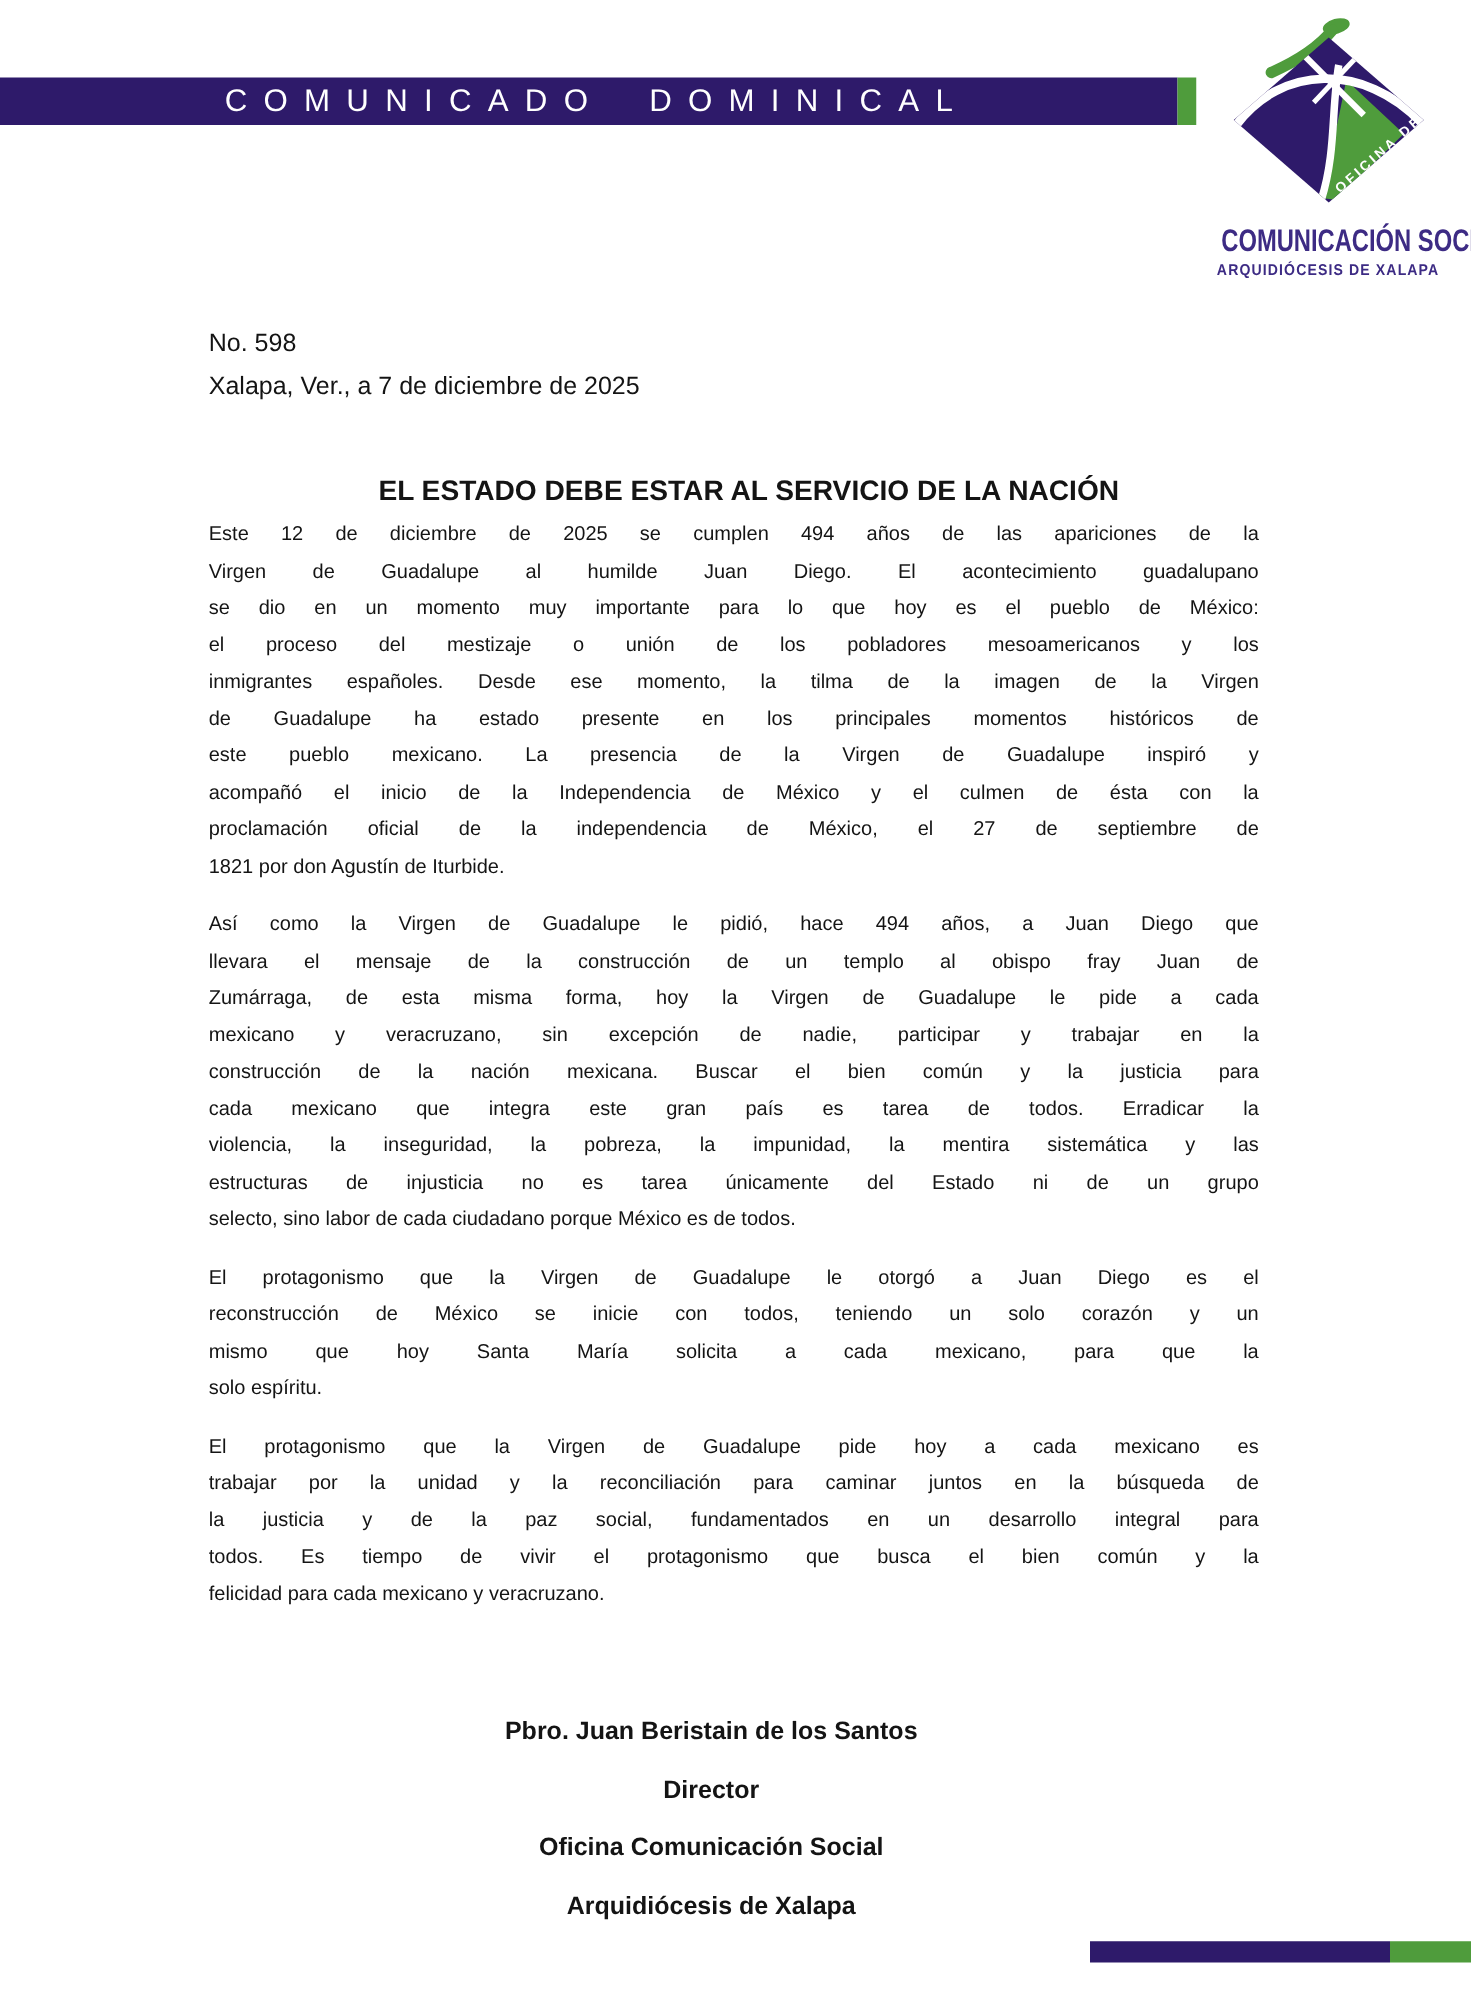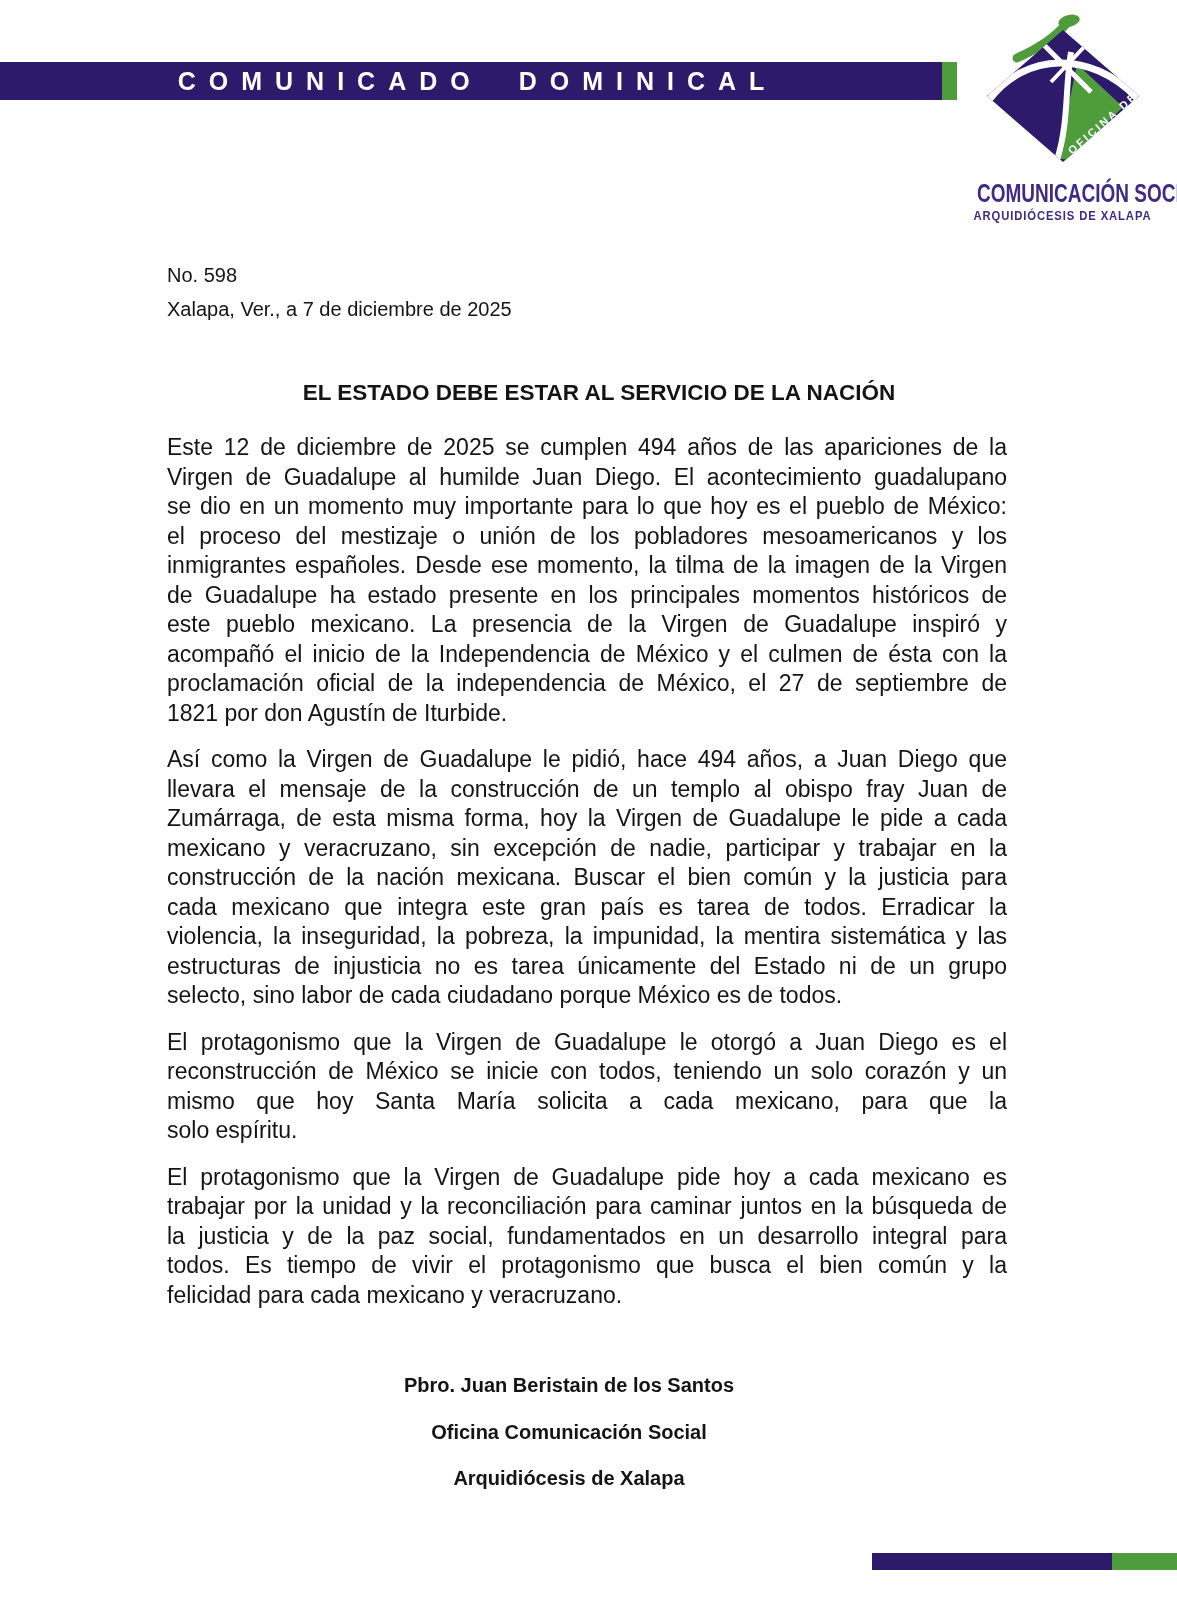--- a/index.html
+++ b/index.html
@@ -4,21 +4,21 @@
 <style>
   html,body{margin:0;padding:0;background:#ffffff;}
   .page{position:relative;width:1177px;height:1600px;background:#fff;overflow:hidden;
         font-family:"Liberation Sans",sans-serif;color:var(--text-black,#111);}
   .page *{box-sizing:border-box;}
 
   
   .banner{position:absolute;left:0;top:62px;width:942px;height:38px;
           background:var(--banner-purple,#2e1a6a);
           display:flex;align-items:center;justify-content:center;}
-  .banner-text{color:#fff;font-size:25px;font-weight:700;letter-spacing:13px;
+  .banner-text{color:#fff;font-size:25px;font-weight:400;letter-spacing:13px;
                word-spacing:16px;padding-left:13px;white-space:nowrap;}
   .banner-accent{position:absolute;left:942px;top:62px;width:15px;height:38px;
                  background:var(--accent-green,#4f9c3c);}
 
   
   .logo{position:absolute;left:950px;top:12px;width:225px;text-align:center;}
   .logo-svg{display:block;margin:0 auto;width:180px;height:152px;}
   .logo-title{margin-top:16px;color:var(--brand-purple,#3d2b84);font-weight:bold;
               font-size:25px;line-height:26px;white-space:nowrap;
               transform:scaleX(0.76);transform-origin:center;}
@@ -29,21 +29,21 @@
   
   .meta{position:absolute;left:167px;top:258px;width:840px;
         font-size:20px;line-height:34px;}
 
   
   .title{position:absolute;left:167px;top:368px;width:840px;margin:12px;
          text-align:center;font-size:22.5px;font-weight:bold;}
 
   
   .bodycol{position:absolute;left:167px;top:413px;width:840px;
-           font-size:23px;line-height:29.5px;margin-top:20px;}
+           font-size:16px;line-height:29.5px;}
   .para{margin:0 0 17px 0;}
   .line{min-height:29.5px;}
   .line.just{text-align:justify;text-align-last:justify;}
 
   
   .signature{position:absolute;left:149px;top:1362px;width:840px;text-align:center;
              font-weight:bold;font-size:20px;line-height:46.5px;}
 
   
   .footer{position:absolute;left:100px;top:1616px;height:30px;display:flex;
@@ -133,20 +133,21 @@
         <div class="line just">El protagonismo que la Virgen de Guadalupe pide hoy a cada mexicano es</div>
         <div class="line just">trabajar por la unidad y la reconciliación para caminar juntos en la búsqueda de</div>
         <div class="line just">la justicia y de la paz social, fundamentados en un desarrollo integral para</div>
         <div class="line just">todos. Es tiempo de vivir el protagonismo que busca el bien común y la</div>
         <div class="line">felicidad para cada mexicano y veracruzano.</div>
       </div>
     </main>
 
   <div class="signature">
     <div>Pbro. Juan Beristain de los Santos</div>
+    <div>Director</div>
     <div>Oficina Comunicación Social</div>
     <div>Arquidiócesis de Xalapa</div>
   </div>
 
   <div class="footer">
     <span>www.arquidiocesisdexalapa.com</span>
     <span class="sep">/</span>
     <span>s.i.comsax@gmail.com</span>
     <span class="sep">/</span>
     <span class="icon">

